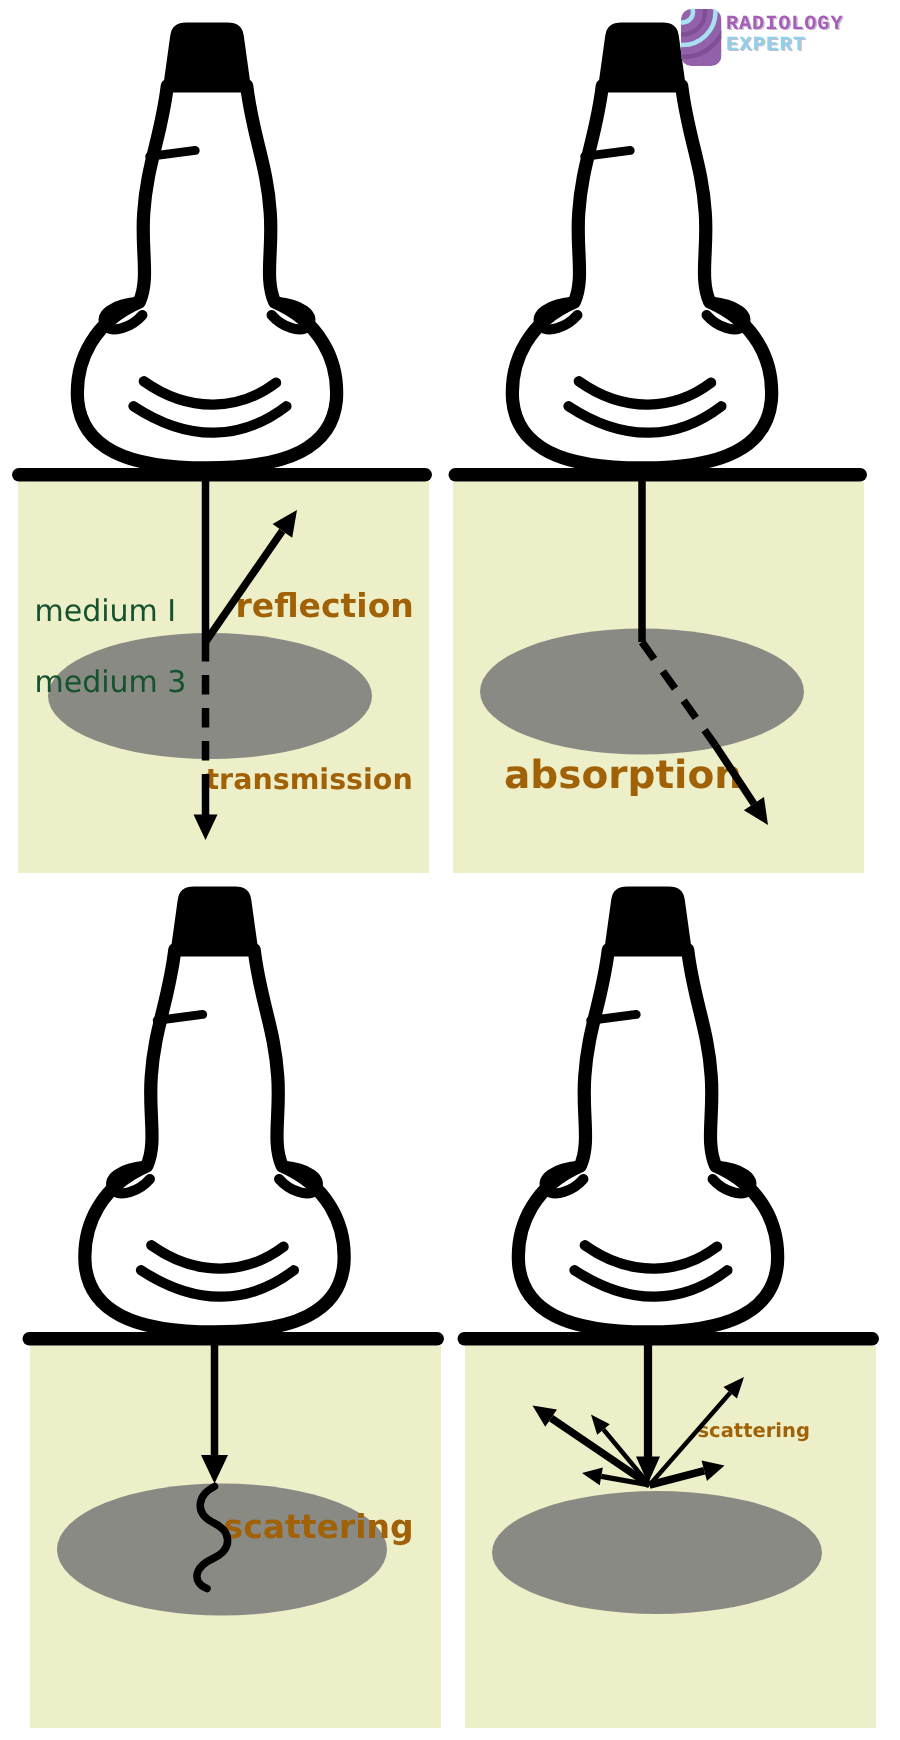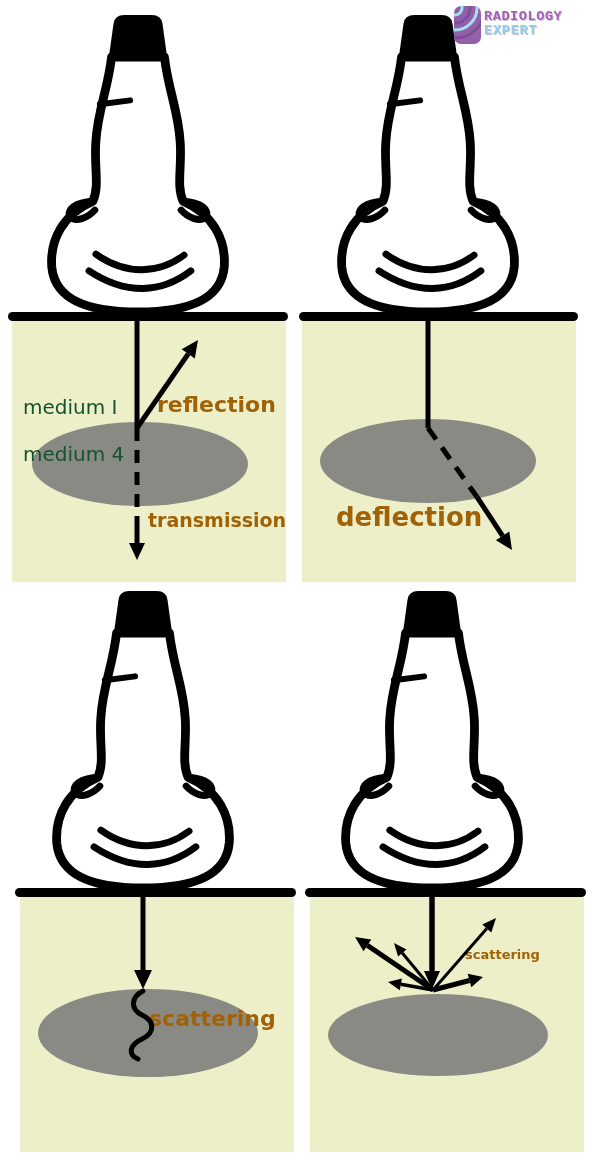--- a/index.html
+++ b/index.html
@@ -57,44 +57,44 @@
 
       <path d="M76,12 Q77,4 86,4 L114,4 Q123,4 124,12 L129,48 L71,48 Z" fill="#000000" stroke="#000000" stroke-width="2" stroke-linejoin="round"></path>
     </symbol>
   </svg>
 
   <div>
     <div class="tissue" style="left:12px;top:321px;width:274px;height:261px"></div>
     <div class="lesion" style="left:32px;top:422px;width:216px;height:84px"></div>
 
     <div class="lbl-medium" style="left:23px;top:396px">medium I</div>
-    <div class="lbl-medium" style="left:23px;top:443px">medium 4</div>
+    <div class="lbl-medium" style="left:23px;top:443px">medium 3</div>
     <div class="lbl" style="left:157px;top:393px;font-size:22px">reflection</div>
-    <div class="lbl" style="left:148px;top:510px;font-size:19px">transmission</div>
+    <div class="lbl" style="left:137px;top:510px;font-size:19px">transmission</div>
 
     <svg class="rays" style="left:0;top:310px" width="300" height="280" viewBox="0 0 300 280">
       <line x1="137" y1="4" x2="137" y2="118" stroke="#000" stroke-width="5"></line>
       <line x1="137" y1="118" x2="188.2" y2="43.9" stroke="#000" stroke-width="5"></line>
       <polygon points="198,30 194.8,48.5 181.7,39.3" fill="#000"></polygon>
       <line x1="137" y1="118" x2="137" y2="216" stroke="#000" stroke-width="5" stroke-dasharray="13 9"></line>
       <line x1="137" y1="216" x2="137" y2="235" stroke="#000" stroke-width="5"></line>
       <polygon points="137,250 129,233 145,233" fill="#000"></polygon>
     </svg>
 
     <div class="surface" style="left:8px;top:312px;width:280px"></div>
     <svg class="probe" style="left:40px;top:12px" width="196" height="304" viewBox="0 0 200 310">
         <use href="#probe-shape"></use>
       </svg>
   </div>
 
   <div>
     <div class="tissue" style="left:302px;top:321px;width:274px;height:261px"></div>
     <div class="lesion" style="left:320px;top:419px;width:216px;height:84px"></div>
 
-    <div class="lbl" style="left:336px;top:503px;font-size:26px">deflection</div>
+    <div class="lbl" style="left:336px;top:503px;font-size:26px">absorption</div>
 
     <svg class="rays" style="left:299px;top:310px" width="301" height="280" viewBox="0 0 301 280">
       <line x1="129" y1="4" x2="129" y2="118" stroke="#000" stroke-width="5"></line>
       <line x1="129" y1="118" x2="178" y2="187" stroke="#000" stroke-width="5" stroke-dasharray="14 10"></line>
       <line x1="178" y1="187" x2="203.6" y2="225.8" stroke="#000" stroke-width="5"></line>
       <polygon points="213,240 196.9,230.2 210.3,221.4" fill="#000"></polygon>
     </svg>
 
     <div class="surface" style="left:299px;top:312px;width:279px"></div>
     <svg class="probe" style="left:330px;top:12px" width="196" height="304" viewBox="0 0 200 310">

